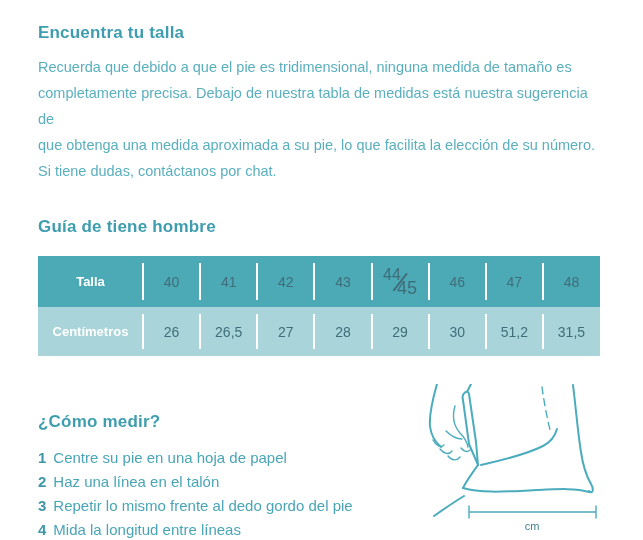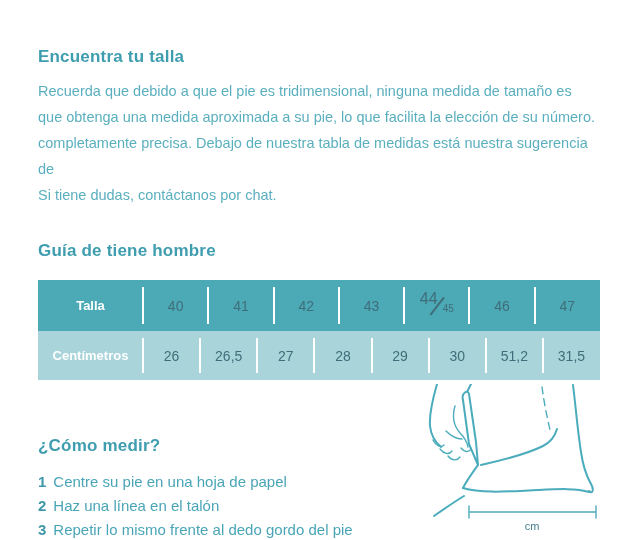--- a/index.html
+++ b/index.html
@@ -19,21 +19,21 @@
   *{box-sizing:border-box;}
   html,body{margin:0;padding:0;}
   body{
     width:643px;height:540px;overflow:hidden;
     background:var(--background);
     font-family:"Liberation Sans", sans-serif;
   }
   .page{
     position:relative;
     width:643px;height:540px;
-    padding:48px 38px 0 38px;
+    padding:24px 38px 0 38px;
   }
   .section-heading{
     margin:0;
     font-size:17px;
     line-height:17px;
     font-weight:bold;
     color:var(--heading);
     letter-spacing:0.2px;
   }
   .intro{
@@ -66,21 +66,21 @@
     font-size:13px;
     font-weight:bold;
   }
   .tcell:not(:first-child)::before{
     content:'';
     position:absolute; left:-1px; top:7px; bottom:7px; width:2px;
     background:var(--divider);
   }
   .split{ position:relative; display:inline-block; width:36px; height:34px; }
   .split .t{ position:absolute; left:1px; top:1px; font-size:16px; }
-  .split .b{ position:absolute; right:1px; bottom:9px; font-size:10px; }
+  .split .b{ position:absolute; right:1px; bottom:0; font-size:18px; }
   .split .s{
     position:absolute; left:50%; top:50%; width:22px; height:1.5px;
     background:var(--table_cell_text);
     transform:translate(-50%,-50%) rotate(-52deg);
   }
   
   .howto-heading{ margin-top:57px; }
   .steps{
     list-style:none; margin:16px 0 0 0; padding:0;
   }
@@ -113,22 +113,22 @@
 </style>
 </head>
 <body>
 
 <main class="page">
 
   <h2 class="section-heading">Encuentra tu talla</h2>
 
   <div class="intro">
       <div>Recuerda que debido a que el pie es tridimensional, ninguna medida de tamaño es</div>
+      <div>completamente precisa. Debajo de nuestra tabla de medidas está nuestra sugerencia de</div>
       <div>que obtenga una medida aproximada a su pie, lo que facilita la elección de su número.</div>
-      <div>completamente precisa. Debajo de nuestra tabla de medidas está nuestra sugerencia de</div>
       <div>Si tiene dudas, contáctanos por chat.</div>
     </div>
 
   <h2 class="section-heading guide-heading">Guía de tiene hombre</h2>
 
   <div class="size-table">
     <div class="trow dark">
       <div class="tcell label">Talla</div>
     <div class="tcell">40</div>
         <div class="tcell">41</div>
@@ -136,20 +136,21 @@
         <div class="tcell">43</div>
         <div class="tcell">
           <span class="split">
             <span class="t">44</span>
             <span class="s"></span>
             <span class="b">45</span>
           </span>
         </div>
         <div class="tcell">46</div>
         <div class="tcell">47</div>
+        <div class="tcell">48</div>
       </div>
     <div class="trow light">
       <div class="tcell label">Centímetros</div>
     <div class="tcell">26</div>
         <div class="tcell">26,5</div>
         <div class="tcell">27</div>
         <div class="tcell">28</div>
         <div class="tcell">29</div>
         <div class="tcell">30</div>
         <div class="tcell">51,2</div>

